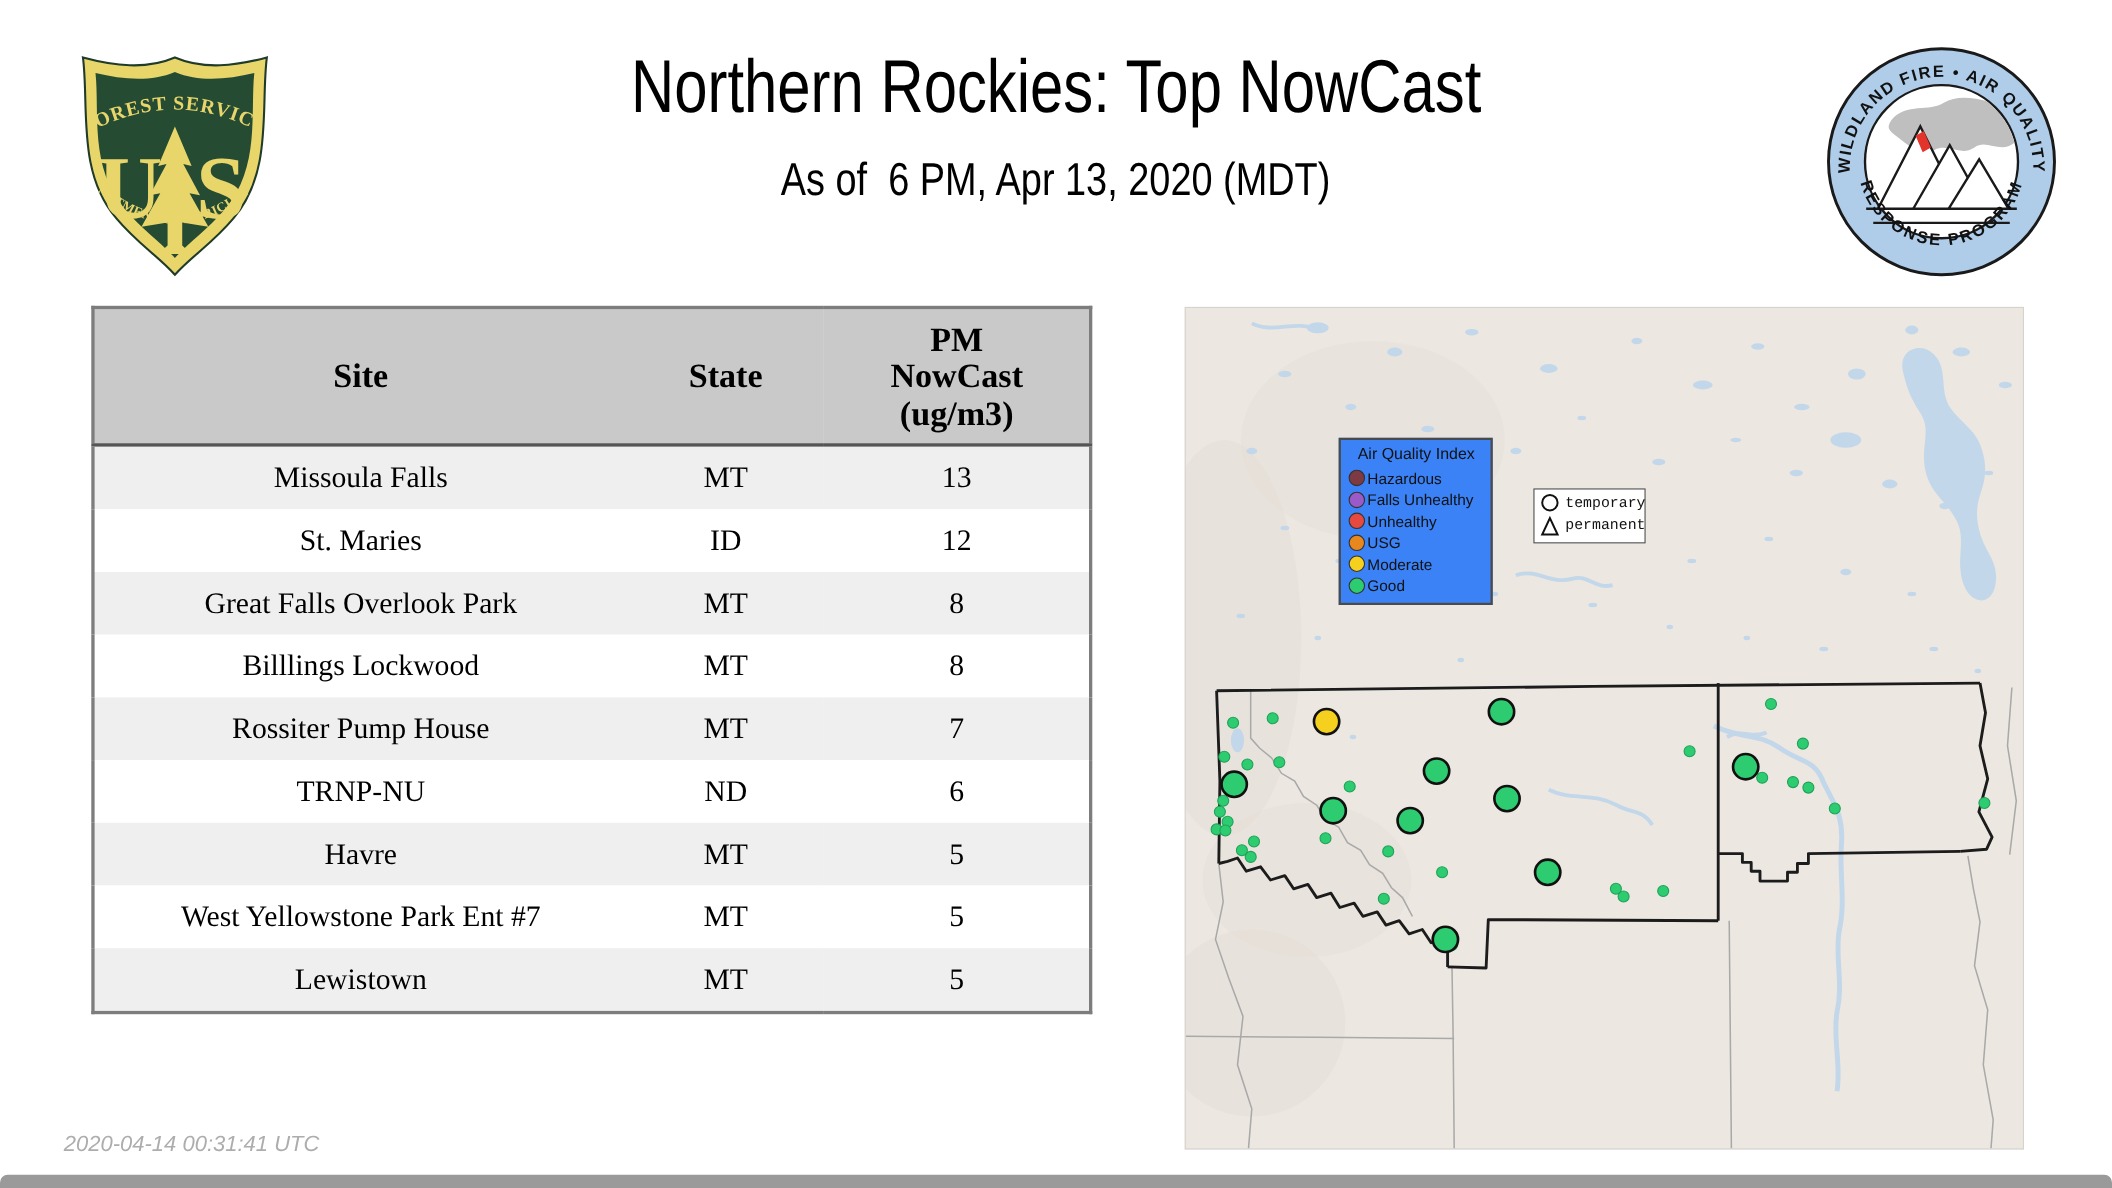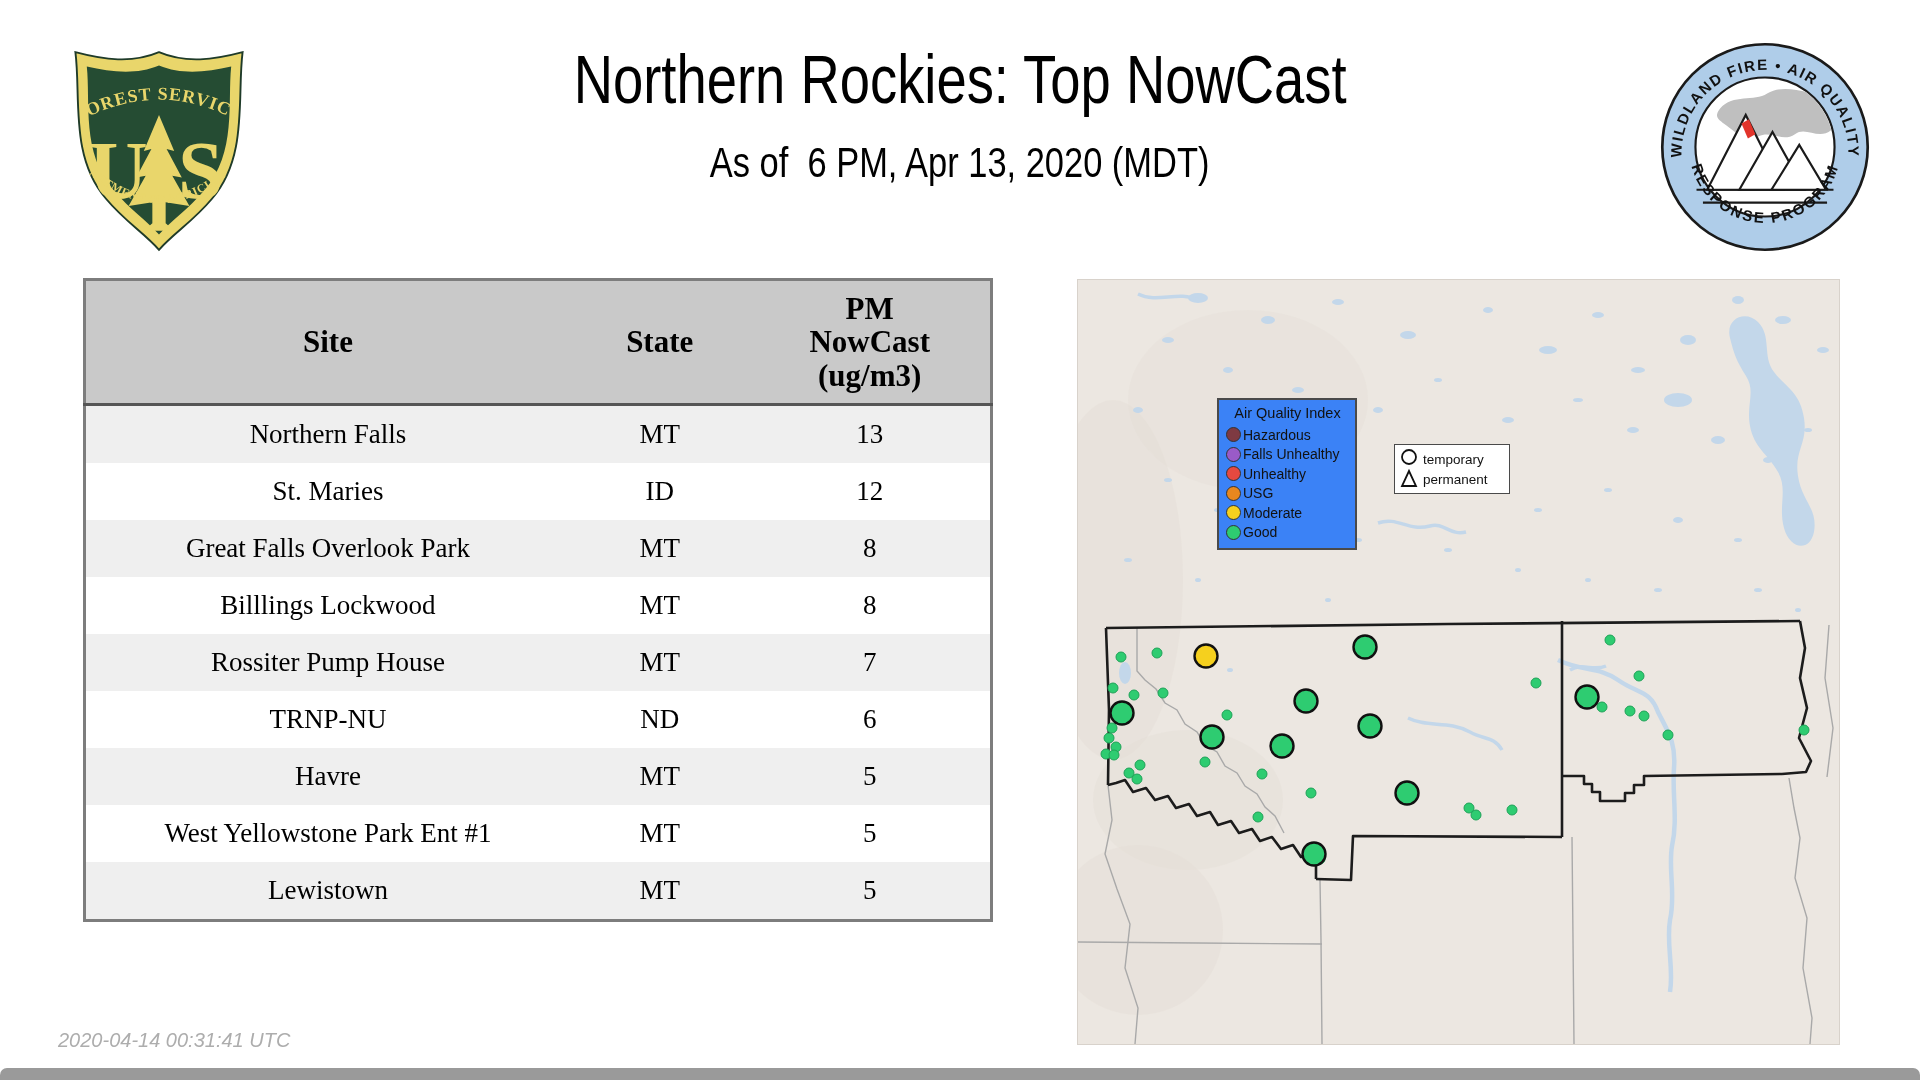--- a/index.html
+++ b/index.html
@@ -26,23 +26,23 @@
   
   .map{position:absolute;left:1077px;top:279px;width:763px;height:766px;background:#ece7e1;
        border:1px solid #d8d2cb;box-sizing:border-box;}
   .map svg.geo{position:absolute;left:0;top:0;}
   .aqi-legend{position:absolute;left:139px;top:118px;width:140px;background:#3b82f6;
        border:2px solid #4a4a4a;box-sizing:border-box;padding:5px 6px 6px 7px;z-index:5;}
   .aqi-title{font-size:14.5px;color:#111;text-align:center;margin-bottom:4px;}
   .aqi-item{display:flex;align-items:center;gap:2px;height:19.5px;}
   .aqi-swatch{width:13px;height:13px;border-radius:50%;border:1.6px solid #333;flex:0 0 auto;}
   .aqi-label{font-size:14px;color:#111;white-space:nowrap;}
-  .marker-legend{position:absolute;left:316px;top:164px;width:116px;height:50px;background:#ffffff;
+  .marker-legend{position:absolute;left:316px;top:164px;width:102px;height:50px;background:#ffffff;
        border:1.5px solid #4a4a4a;box-sizing:border-box;padding:3px 4px;z-index:5;
-       display:flex;align-items:flex-end;gap:4px;}
+       display:flex;align-items:center;gap:4px;font-family:Liberation Mono, monospace;}
   .mk-sym{flex:0 0 auto;}
   .mk-labels{display:flex;flex-direction:column;justify-content:space-between;height:40px;}
   .mk-labels span{font-size:13.5px;color:#111;line-height:20px;}
   
   .timestamp{position:absolute;left:58px;top:1029px;font-size:20px;color:#adadad;font-style:italic;}
   .bottom-bar{position:absolute;left:0;right:0;bottom:0;height:12px;background:#9a9a9a;
        border-radius:7px 7px 0 0;}
 </style>
 </head>
 <body>
@@ -108,21 +108,21 @@
       <tr>
         <th class="col-site">Site</th>
         <th class="col-state">State</th>
         <th class="col-pm">
           <div class="pm-head">PM NowCast (ug/m3)</div>
         </th>
       </tr>
     </thead>
     <tbody>
         <tr>
-          <td>Northern Falls</td>
+          <td>Missoula Falls</td>
           <td>MT</td>
           <td>13</td>
         </tr>
         <tr>
           <td>St. Maries</td>
           <td>ID</td>
           <td>12</td>
         </tr>
         <tr>
           <td>Great Falls Overlook Park</td>
@@ -143,21 +143,21 @@
           <td>TRNP-NU</td>
           <td>ND</td>
           <td>6</td>
         </tr>
         <tr>
           <td>Havre</td>
           <td>MT</td>
           <td>5</td>
         </tr>
         <tr>
-          <td>West Yellowstone Park Ent #1</td>
+          <td>West Yellowstone Park Ent #7</td>
           <td>MT</td>
           <td>5</td>
         </tr>
         <tr>
           <td>Lewistown</td>
           <td>MT</td>
           <td>5</td>
         </tr>
       </tbody>
   </table>

